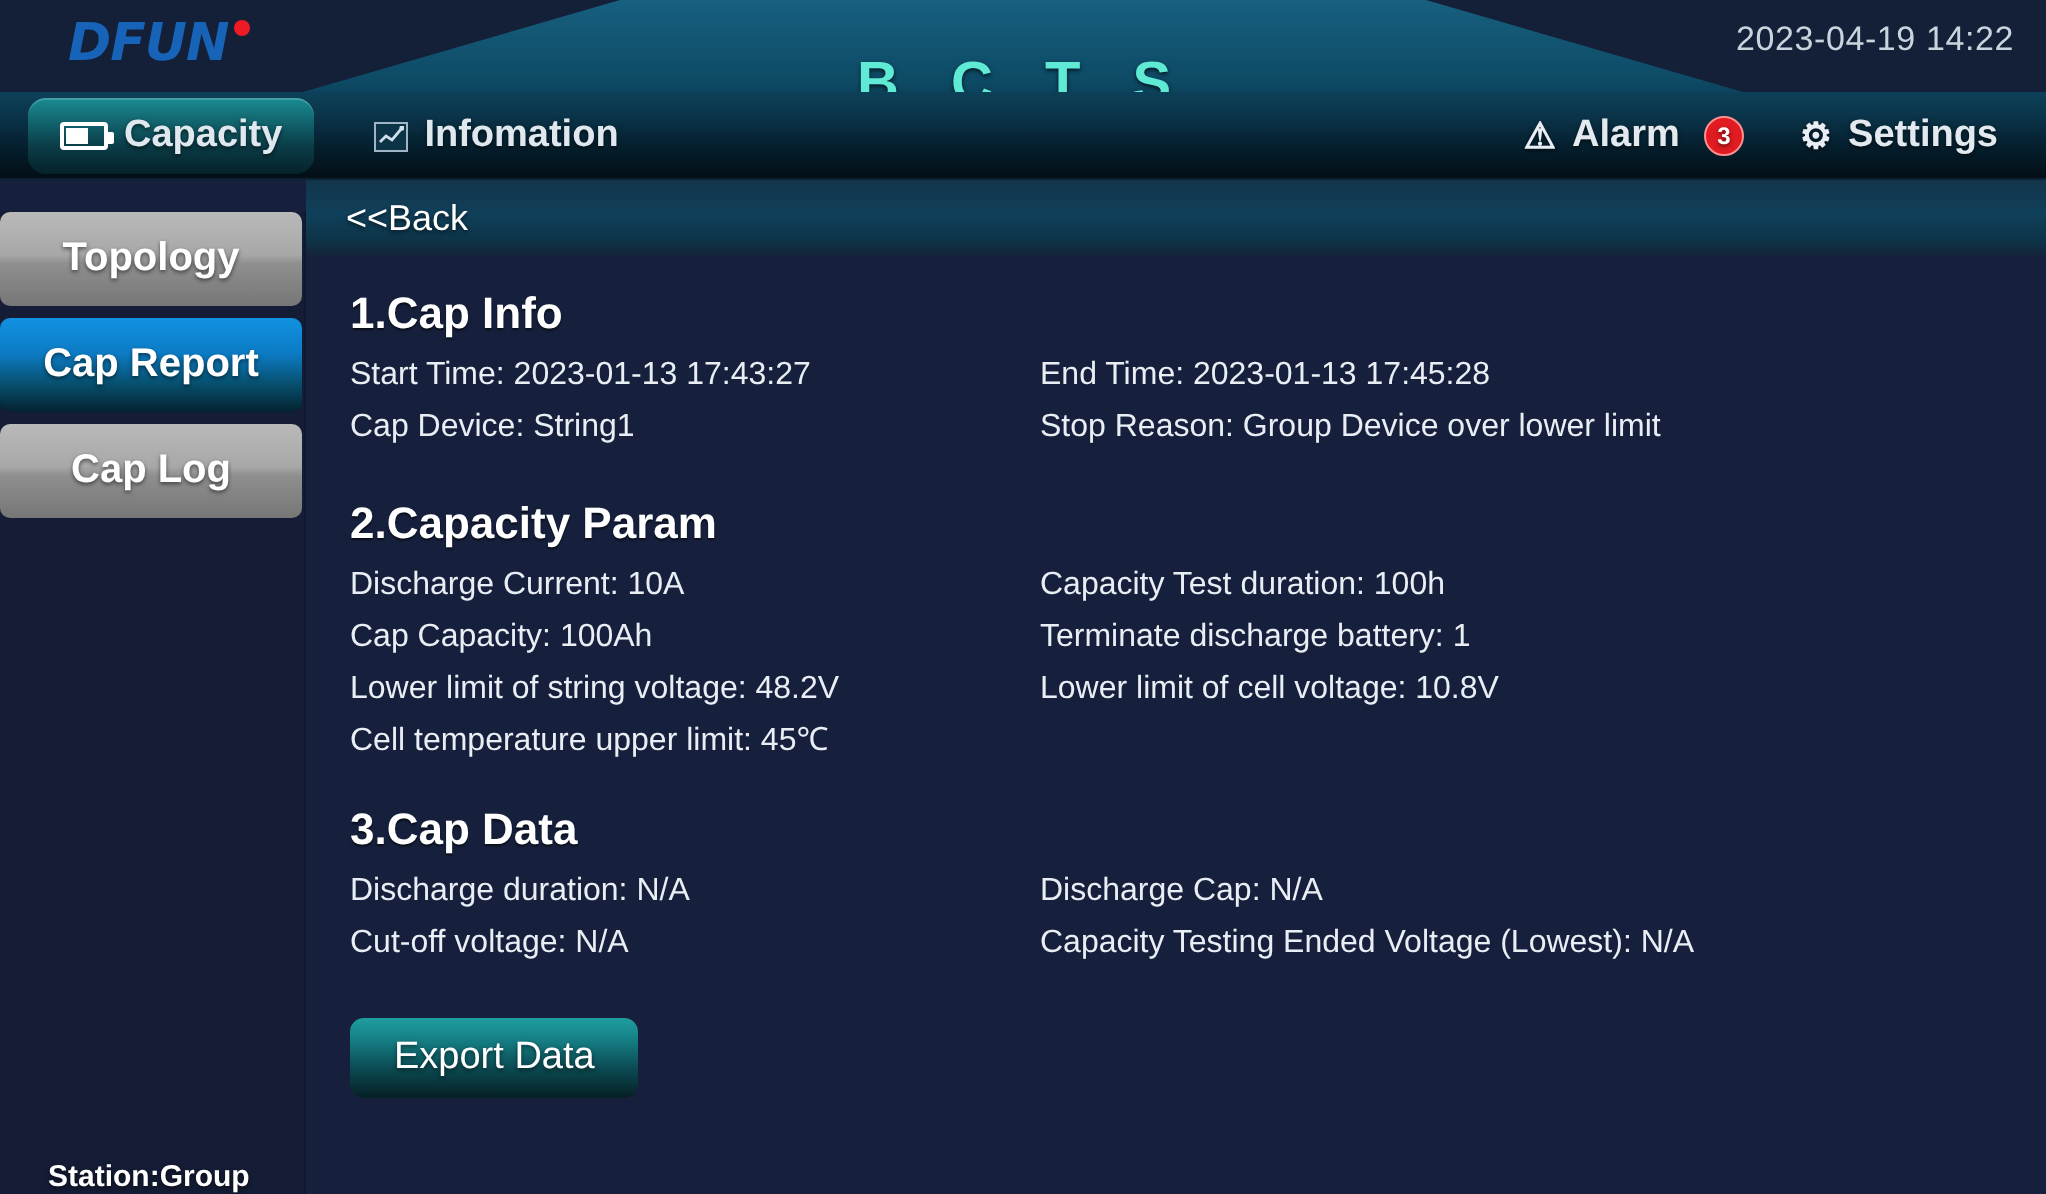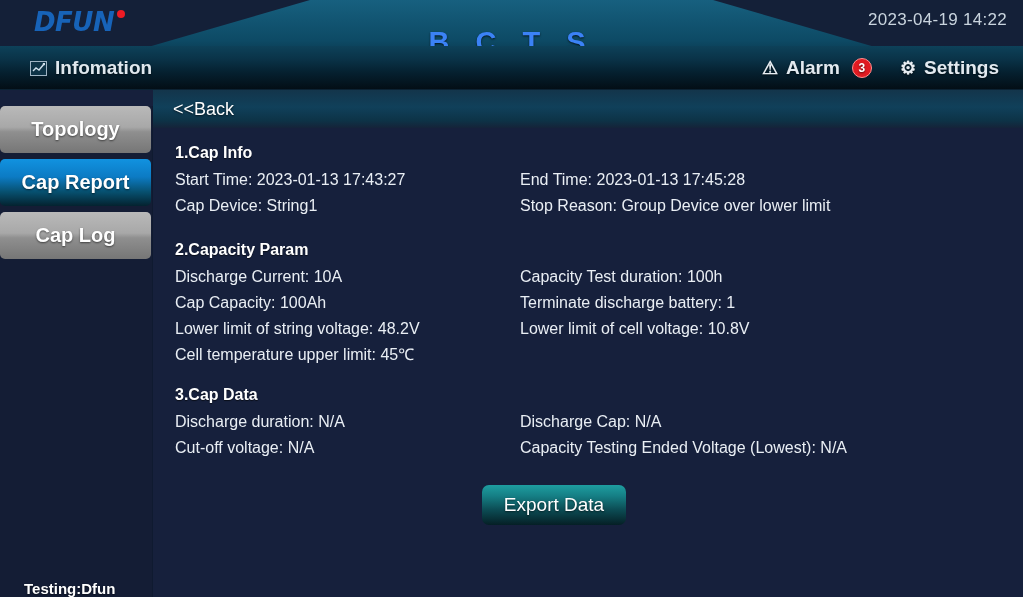--- a/index.html
+++ b/index.html
@@ -42,21 +42,21 @@
   }
   .logo-dot {
     position: absolute; left: 117px; top: 10px;
     width: 8px; height: 8px; border-radius: 50%;
     background: #ee1b24;
   }
   .bcts-title {
     position: absolute; left: 0; top: 26px;
     width: 1023px; text-align: center;
     font-size: 29px; font-weight: bold;
-    color: #3b82f6;
+    color: #5eead4;
     letter-spacing: 9px;
     font-family: "Liberation Sans", sans-serif;
     text-shadow: 0 1px 2px rgba(0,0,0,.7);
   }
   .datetime {
     position: absolute; right: 16px; top: 10px;
     font-size: 17px; color: #c9d4de;
     letter-spacing: .3px;
   }
 
@@ -163,39 +163,39 @@
     margin-left: 20px;
     color: #ffffff; font-size: 18px;
     cursor: pointer;
     text-shadow: 0 1px 2px rgba(0,0,0,.6);
   }
   .report {
     position: relative;
     padding: 16px 0 0 22px;
   }
   .section-title {
-    font-size: 16px; font-weight: bold; color: #ffffff;
+    font-size: 22px; font-weight: bold; color: #ffffff;
     margin-bottom: 5px;
     text-shadow: 0 1px 1px rgba(0,0,0,.6);
   }
   .grid2 {
     display: grid;
     grid-template-columns: 345px auto;
     row-gap: 0;
   }
   .field {
     font-size: 16px; color: #e9eef4;
     line-height: 26px;
     white-space: nowrap;
   }
   .sec-gap { height: 22px; }
   .sec-gap-sm { height: 18px; }
 
   .btn-row {
-    display: flex; justify-content: center;
+    display: flex; 
     margin-top: 24px; padding-right: 90px;
   }
   .export-btn {
     padding: 9px 22px;
     border: none; border-radius: 7px;
     font-size: 19px; color: #ffffff;
     font-family: "Liberation Sans", sans-serif;
     cursor: pointer;
     background: linear-gradient(180deg, #1e9ea0 0%, #157e84 28%, #0c4c54 62%, #051f25 100%);
     text-shadow: 0 1px 2px rgba(0,0,0,.55);
@@ -222,20 +222,26 @@
     </div>
     <div class="logo">DFUN</div>
     <div class="logo-dot"></div>
     <div class="bcts-title">B C T S</div>
     <div class="datetime">2023-04-19 14:22</div>
   </div>
 
   <div class="navbar">
     <div class="nav-left">
 
+      <div class="nav-tab active">
+        <span class="icon-battery">
+            <i></i>
+          </span>
+        <span>Capacity</span>
+      </div>
 
       <div class="nav-tab">
         <span class="icon-chart">
           <svg width="13" height="10" viewBox="0 0 13 10">
             <polyline points="1,8 4,5 7,7 12,1" fill="none" stroke="#cfe0ec" stroke-width="1.4"></polyline>
             <circle cx="12" cy="1" r="1.3" fill="#cfe0ec"></circle>
           </svg>
         </span>
         <span>Infomation</span>
       </div>
@@ -258,21 +264,21 @@
   <div class="sidebar">
     <div class="side-btn">
       <span>Topology</span>
     </div>
     <div class="side-btn active">
       <span>Cap Report</span>
     </div>
     <div class="side-btn">
       <span>Cap Log</span>
     </div>
-    <div class="station">Testing:Dfun</div>
+    <div class="station">Station:Group</div>
   </div>
 
   <div class="content">
 
     <div class="backbar">
       <span class="back-link">&lt;&lt;Back</span>
     </div>
 
     <div class="report">
 

